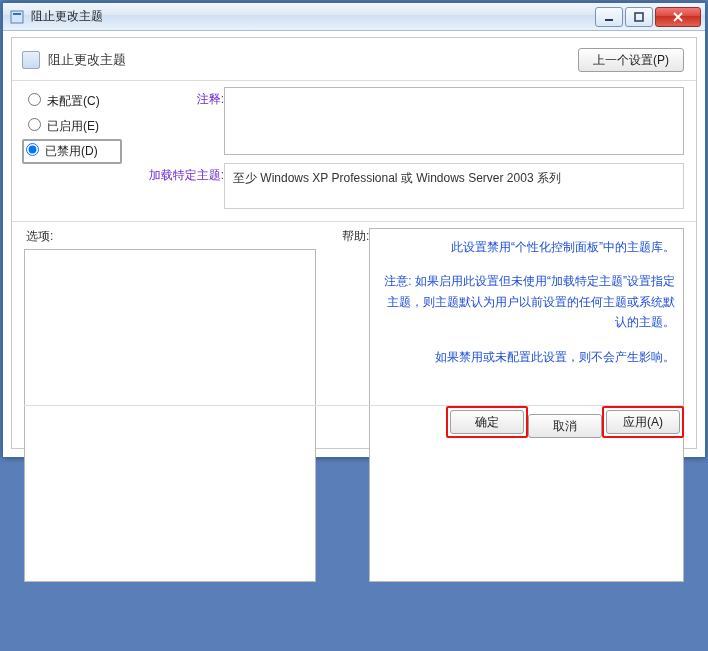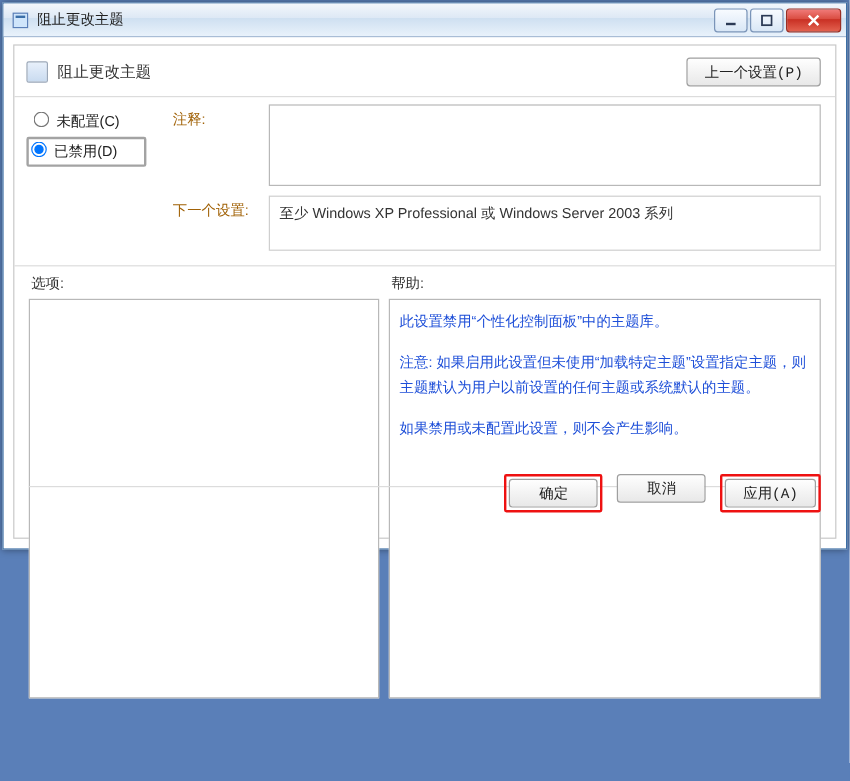--- a/index.html
+++ b/index.html
@@ -77,21 +77,21 @@
   .hdr-btns { display: flex; gap: 8px; margin-left: auto; }
   .btn {
     height: 24px;
     padding: 0 14px;
     background: linear-gradient(#fefefe,#e8e8e8);
     border: 1px solid #9f9f9f;
     border-radius: 3px;
     font-size: 12px;
     color: #222;
     cursor: default;
-    display: inline-flex; align-items: center; justify-content: center; font-family: Liberation Mono, monospace;
+    display: inline-flex; align-items: center; justify-content: center;
   }
   .hr { height: 1px; background: #dcdcdc; margin: 4px 0 0 0; }
 
   .config-area { position: relative; padding: 6px 12px 6px 12px; }
   .radio-col {
     position: absolute;
     left: 12px; top: 8px;
     width: 100px;
   }
   .radio-col label {
@@ -109,21 +109,21 @@
     position: relative;
     left: -2px;
   }
   .right-grid {
     margin-left: 120px;
     display: grid;
     grid-template-columns: 80px 1fr;
     row-gap: 8px;
     align-items: start;
   }
-  .field-label { font-size: 12px; color: #a16207; padding-top: 4px;}
+  .field-label { font-size: 12px; color: #6d28d9; padding-top: 4px; text-align: right;}
   textarea.comment {
     width: 100%; height: 68px;
     resize: none;
     border: 1px solid #b8b8b8;
     font: 12px/1.4 inherit;
     padding: 4px;
     overflow-y: scroll;
     background: #fff;
   }
   .platform-box {
@@ -131,46 +131,46 @@
     background: #fff;
     padding: 6px 8px;
     height: 46px;
     font-size: 12px; color: #333;
     overflow-y: scroll;
   }
 
   .middle-row {
     display: flex;
     padding: 6px 12px 0 12px;
-    gap: 8px;
+    gap: 24px;
     height: 360px;
   }
   .opt-col { width: 292px; display:flex; flex-direction:column;}
-  .help-col { flex:1; display:flex; flex-direction:column;}
+  .help-col { flex:1; display:flex; flex-direction:row;text-align:right;}
   .col-label { font-size: 12px; color:#333; padding: 0 0 4px 2px;}
   .box-empty {
     flex:1;
     border: 1px solid #b8b8b8;
     background: #fff;
   }
   .help-box {
     flex:1;
     border: 1px solid #b8b8b8;
     background: #fff;
     padding: 8px 8px;
     font-size: 12px; color: #1d4ed8;
     line-height: 1.7;
     overflow-y: scroll;
   }
   .help-box p { margin: 0 0 14px 0; }
 
   .footer {
     position: absolute;
-    right: 12px; bottom: 21px;
-    display: flex; gap: 12px;
+    right: 12px; bottom: 10px;
+    display: flex;  align-items: flex-end;
   }
   .highlight-btn-wrap {
     border: 2px solid #e11;
     padding: 2px;
     border-radius: 2px;
   }
   .footer .btn { min-width: 74px; }
   .sep-line {
     position:absolute;
     left:12px; right:12px; bottom: 42px;
@@ -222,31 +222,35 @@
       </div>
     </div>
     <div class="hr"></div>
 
     <div class="config-area">
       <div class="radio-col">
         <label>
           <input type="radio" name="state" style="">
           <span>未配置(C)</span>
         </label>
+        <label>
+          <input type="radio" name="state" style="">
+          <span>已启用(E)</span>
+        </label>
         <label class="radio-highlight">
           <input type="radio" name="state" checked="" style="">
           <span>已禁用(D)</span>
         </label>
       </div>
 
       <div class="right-grid">
         <div class="field-label">注释:</div>
         <textarea class="comment" style=""></textarea>
 
-        <div class="field-label">下一个设置:</div>
+        <div class="field-label">加载特定主题:</div>
         <div class="platform-box">
           <span>至少 Windows XP Professional 或 Windows Server 2003 系列</span>
         </div>
       </div>
     </div>
 
     <div class="hr" style="margin-top:6px"></div>
 
     <div class="middle-row">
       <div class="opt-col">

